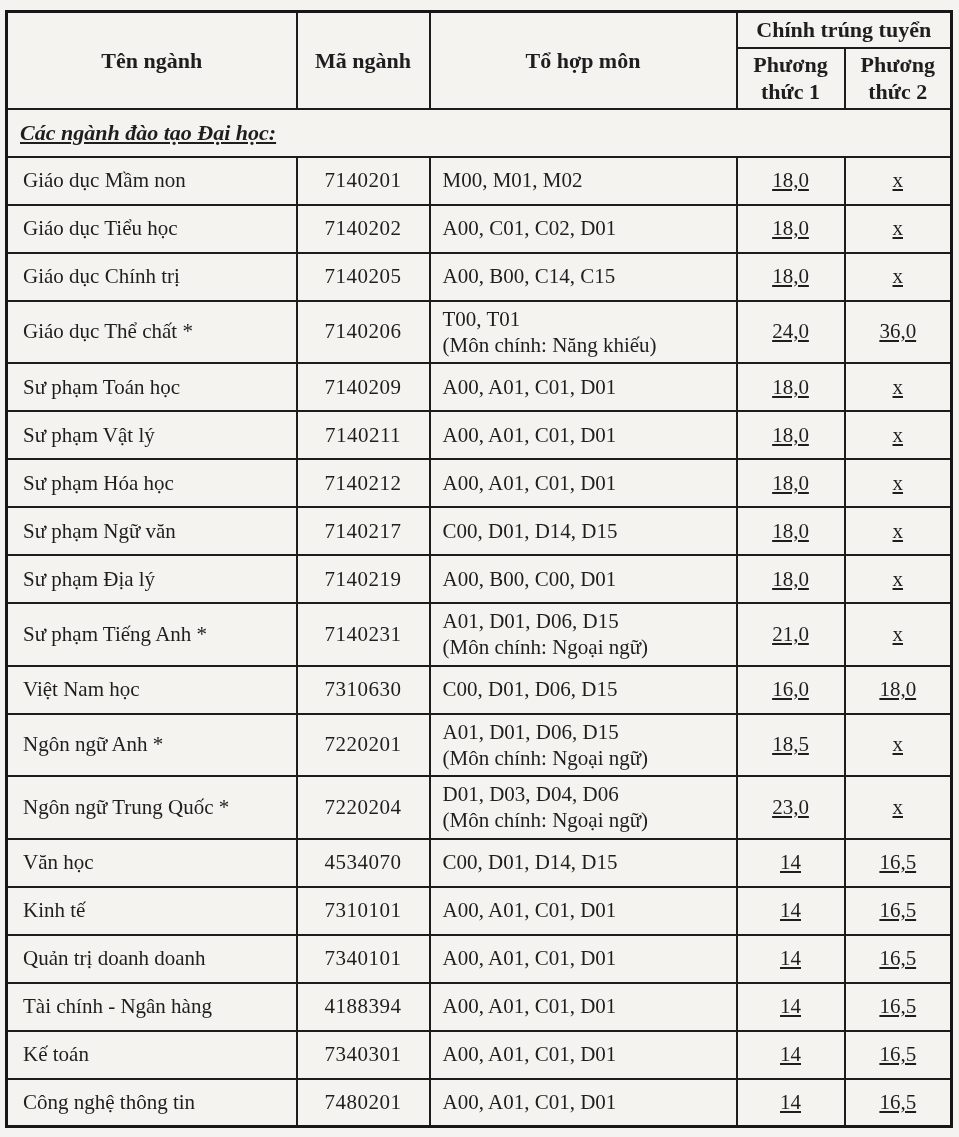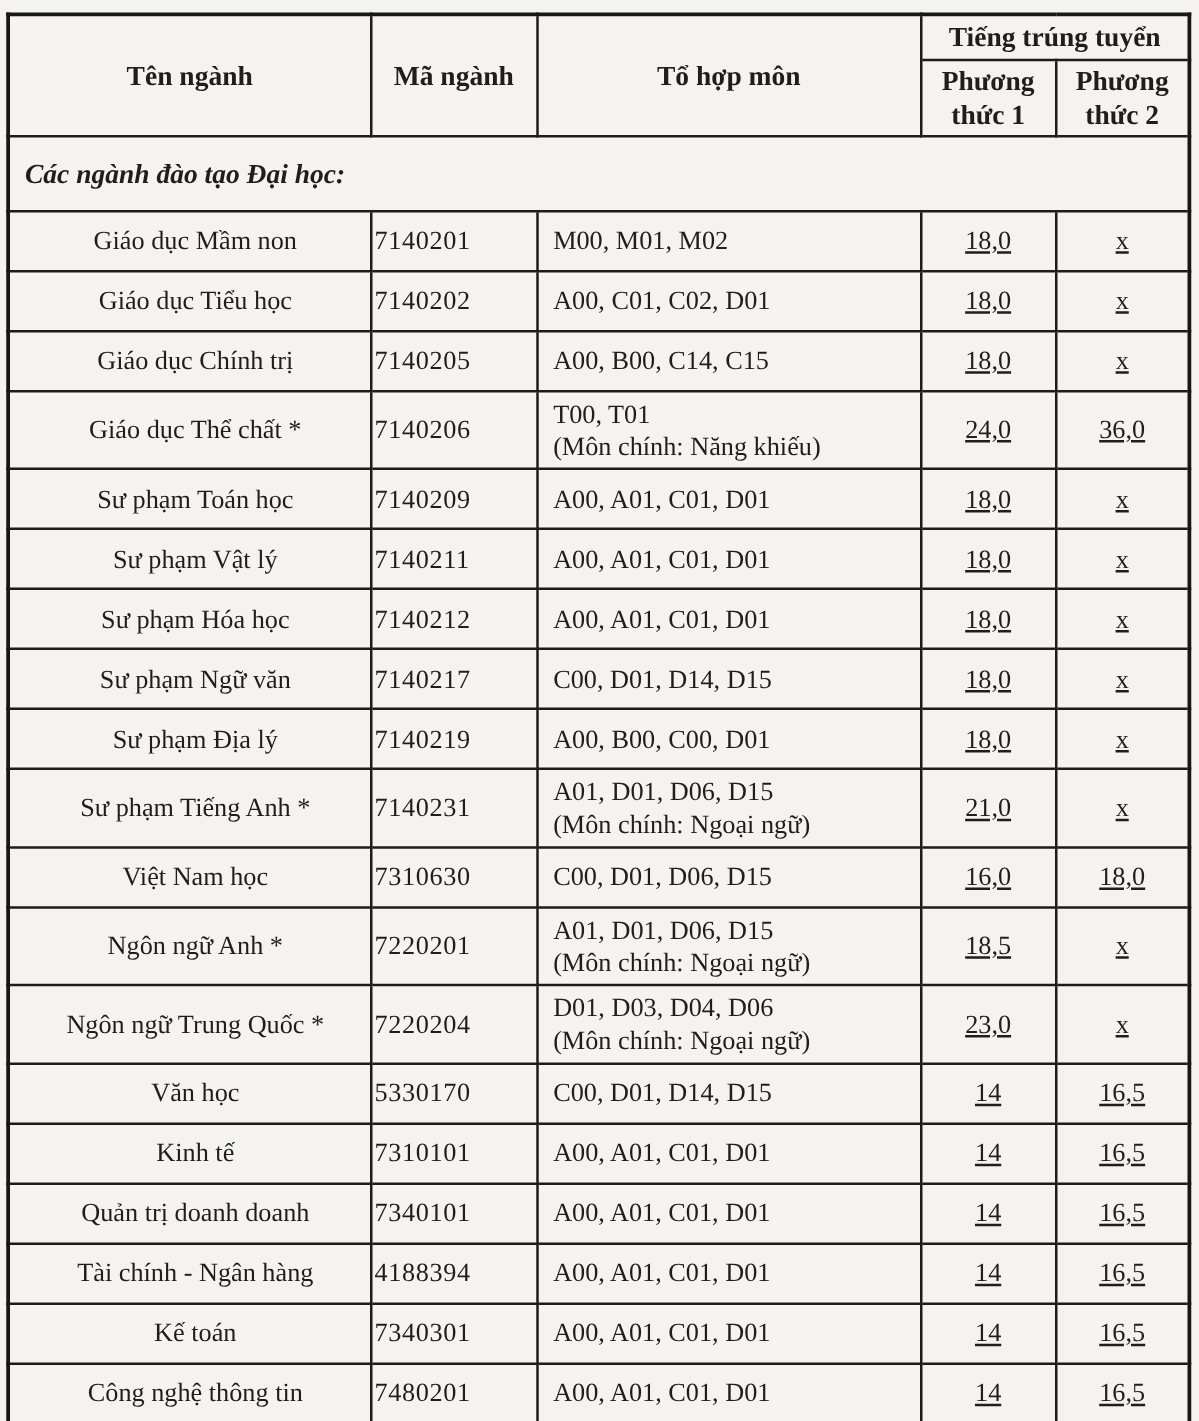--- a/index.html
+++ b/index.html
@@ -39,32 +39,33 @@
     line-height: 1.25;
   }
   .c-score-group { height: 36px; }
   .sub-head th { height: 60px; }
   .section-row td {
     font-weight: bold;
     font-style: italic;
     font-size: 22px;
     text-align: left;
     padding: 6px 8px 6px 12px;
-    height: 60px;
+    height: 48px;
+    text-decoration: underline;
   }
   tr.data-row { height: 48px; }
   tr.data-row.tall { height: 50px; }
   .td-name {
     font-size: 21px;
+    text-align: left;
+    padding: 4px 6px 4px 15px;
+  }
+  .td-code {
+    font-size: 21px;
     text-align: center;
-    padding: 4px 6px 4px 15px;
-  }
-  .td-code {
-    font-size: 21px;
-    text-align: left;
     padding: 2px;
     letter-spacing: 0.5px;
   }
   .td-combo {
     font-size: 21px;
     text-align: left;
     padding: 4px 16px 4px 12px;
     line-height: 1.25;
   }
   .combo-line, .note-line { display: block; }
@@ -85,21 +86,21 @@
       <col style="width:133px">
       <col style="width:307px">
       <col style="width:108px">
       <col style="width:107px">
     </colgroup>
     <thead>
       <tr>
         <th rowspan="2">Tên ngành</th>
         <th rowspan="2">Mã ngành</th>
         <th rowspan="2">Tổ hợp môn</th>
-        <th colspan="2" class="c-score-group">Tiếng trúng tuyển</th>
+        <th colspan="2" class="c-score-group">Chính trúng tuyển</th>
       </tr>
       <tr class="sub-head">
         <th>Phương thức 1</th>
         <th>Phương thức 2</th>
       </tr>
     </thead>
     <tbody>
       <tr class="section-row">
         <td colspan="5">Các ngành đào tạo Đại học:</td>
       </tr>
@@ -219,21 +220,21 @@
           <td class="td-code">7220204</td>
           <td class="td-combo">
             <span class="combo-line">D01, D03, D04, D06</span>
             <span class="note-line">(Môn chính: Ngoại ngữ)</span>
           </td>
           <td class="td-score">23,0</td>
           <td class="td-score">x</td>
         </tr>
         <tr class="data-row">
           <td class="td-name">Văn học</td>
-          <td class="td-code">5330170</td>
+          <td class="td-code">4534070</td>
           <td class="td-combo">
             <span class="combo-line">C00, D01, D14, D15</span>
           </td>
           <td class="td-score">14</td>
           <td class="td-score">16,5</td>
         </tr>
         <tr class="data-row">
           <td class="td-name">Kinh tế</td>
           <td class="td-code">7310101</td>
           <td class="td-combo">

